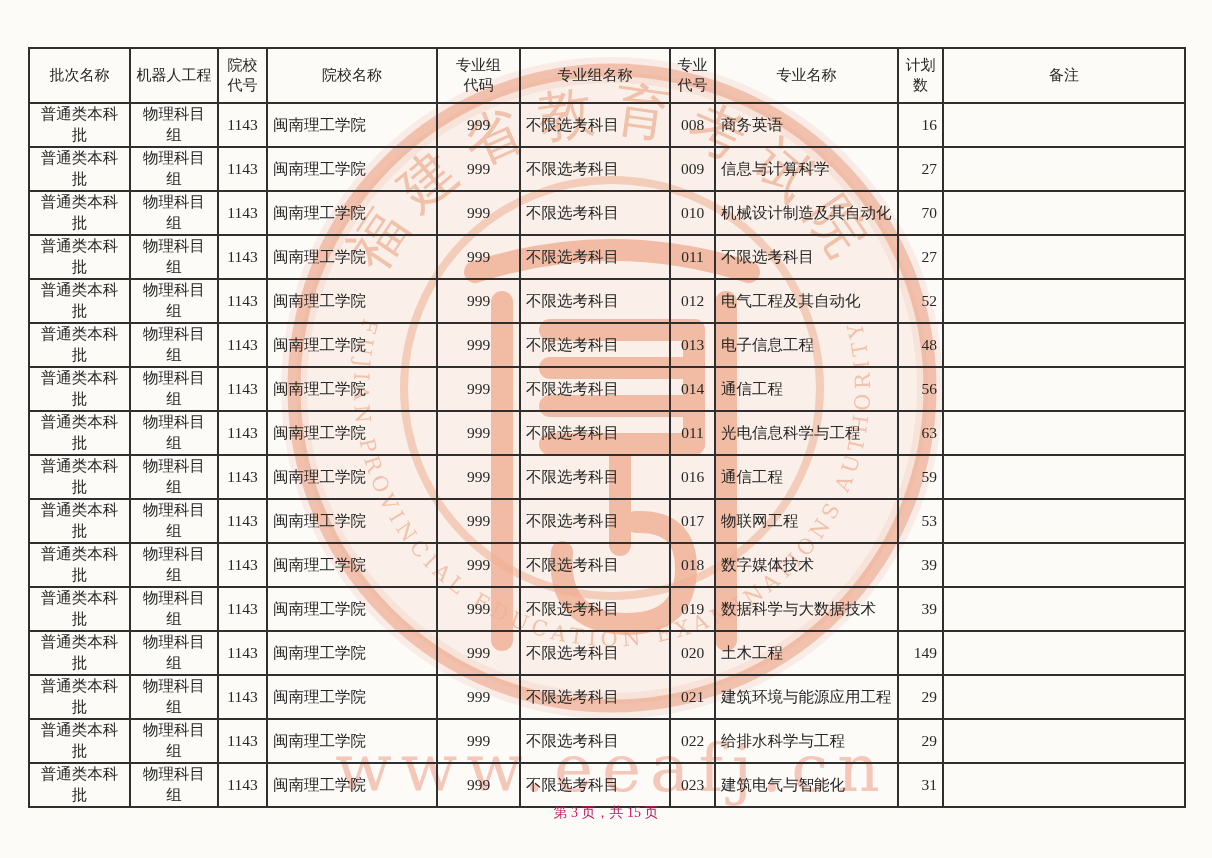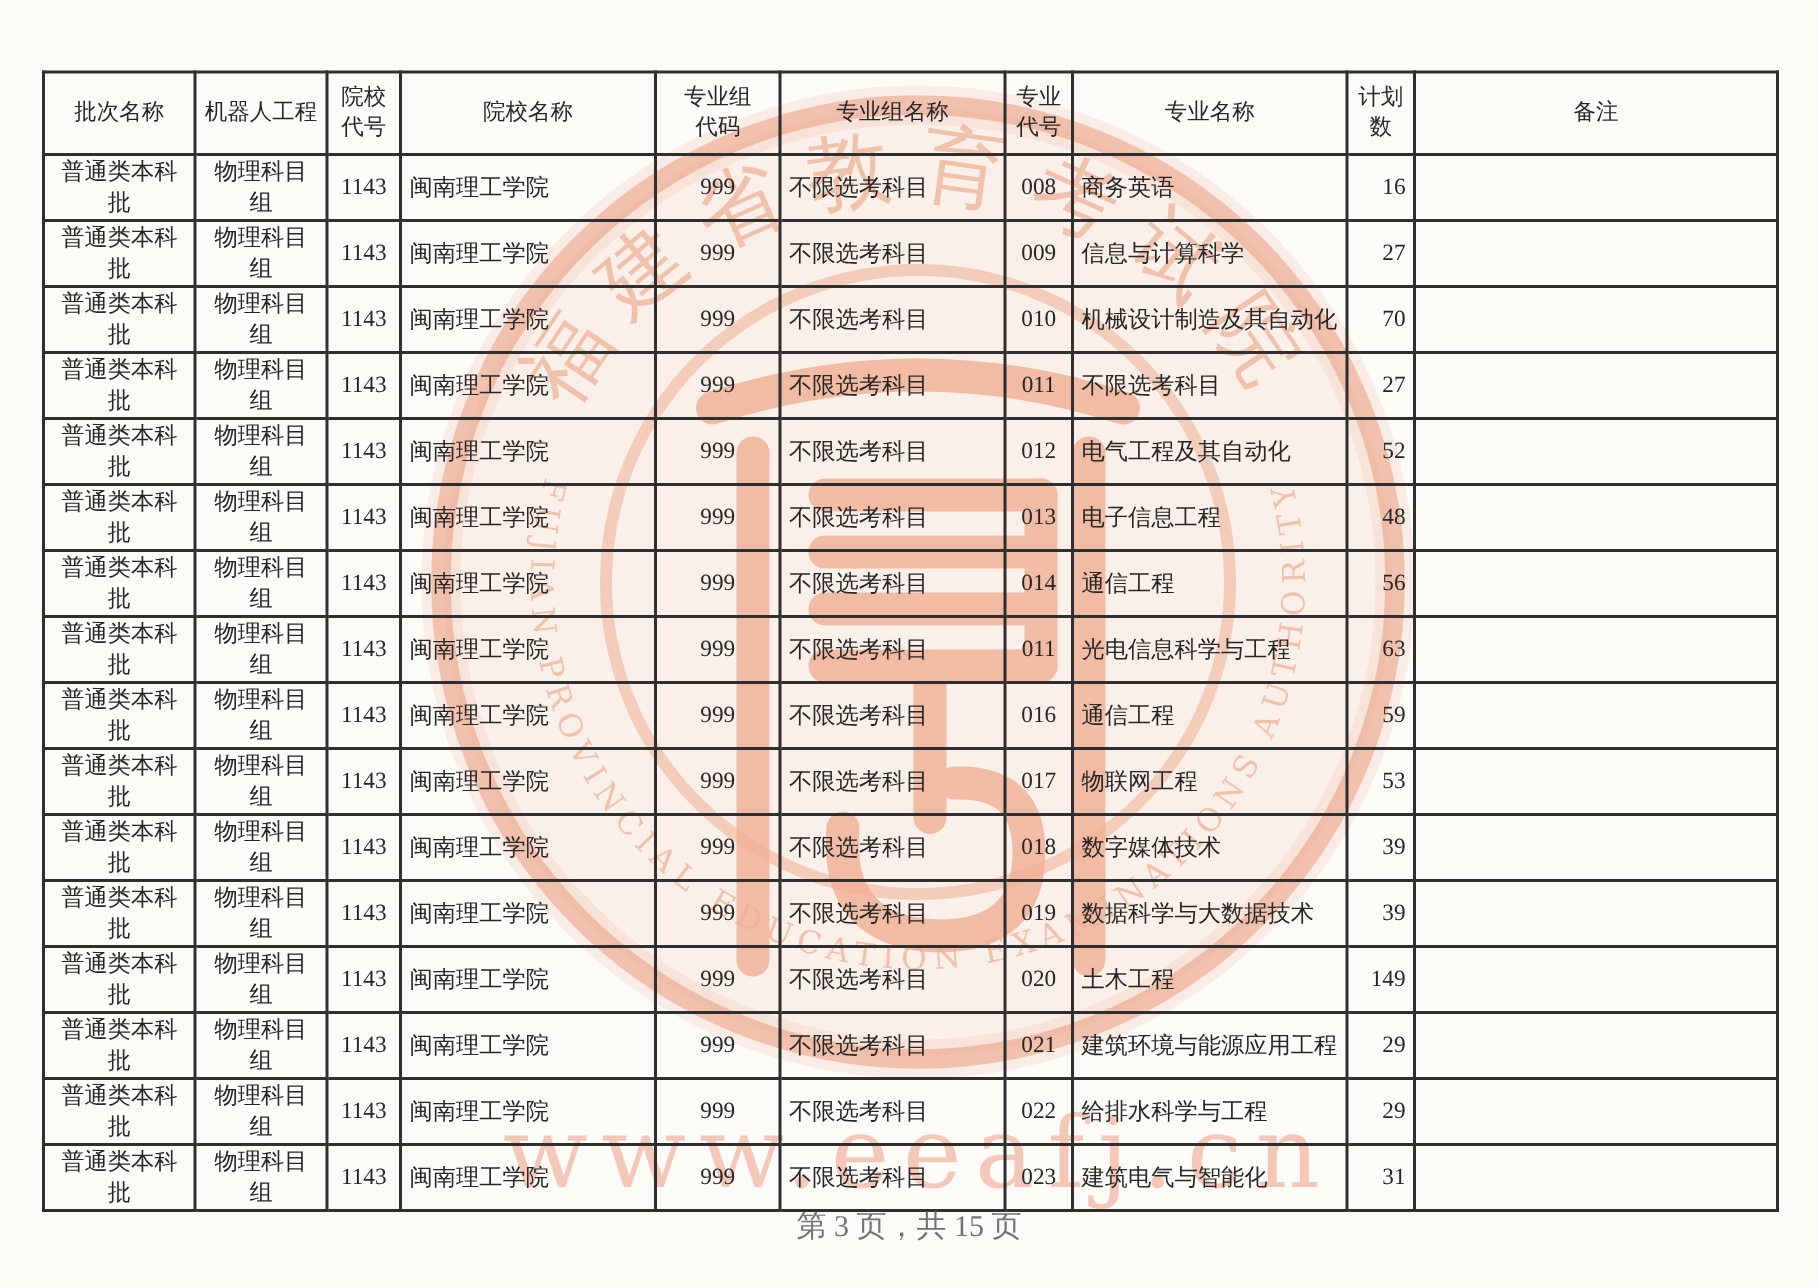--- a/index.html
+++ b/index.html
@@ -53,22 +53,22 @@
   .plan-table td{height:38px;}
   .col-batch_name,.col-subject_category,.col-school_code,
   .col-group_code,.col-major_code{text-align:center;}
   .col-school_name,.col-group_name,.col-major_name{text-align:left;padding-left:7px;border-radius:17px;}
   .col-plan_count{text-align:right;padding-right:6px;border-radius:16px;}
   .col-remarks{text-align:left;}
   
   .page-footer{
     position:absolute;left:28px;top:804px;width:1156px;
     text-align:center;
-    font-size:20px;
-    color:#737373;
+    font-size:14px;
+    color:#be185d;
     z-index:1;
   }
 </style>
 </head>
 <body>
 
 <div class="watermark-layer">
   <svg width="1212" height="858" viewBox="0 0 1212 858" xmlns="http://www.w3.org/2000/svg">
     <defs>
       <path id="arcTop" d="M 378 279 A 258 258 0 0 1 846 279" fill="none"></path>

